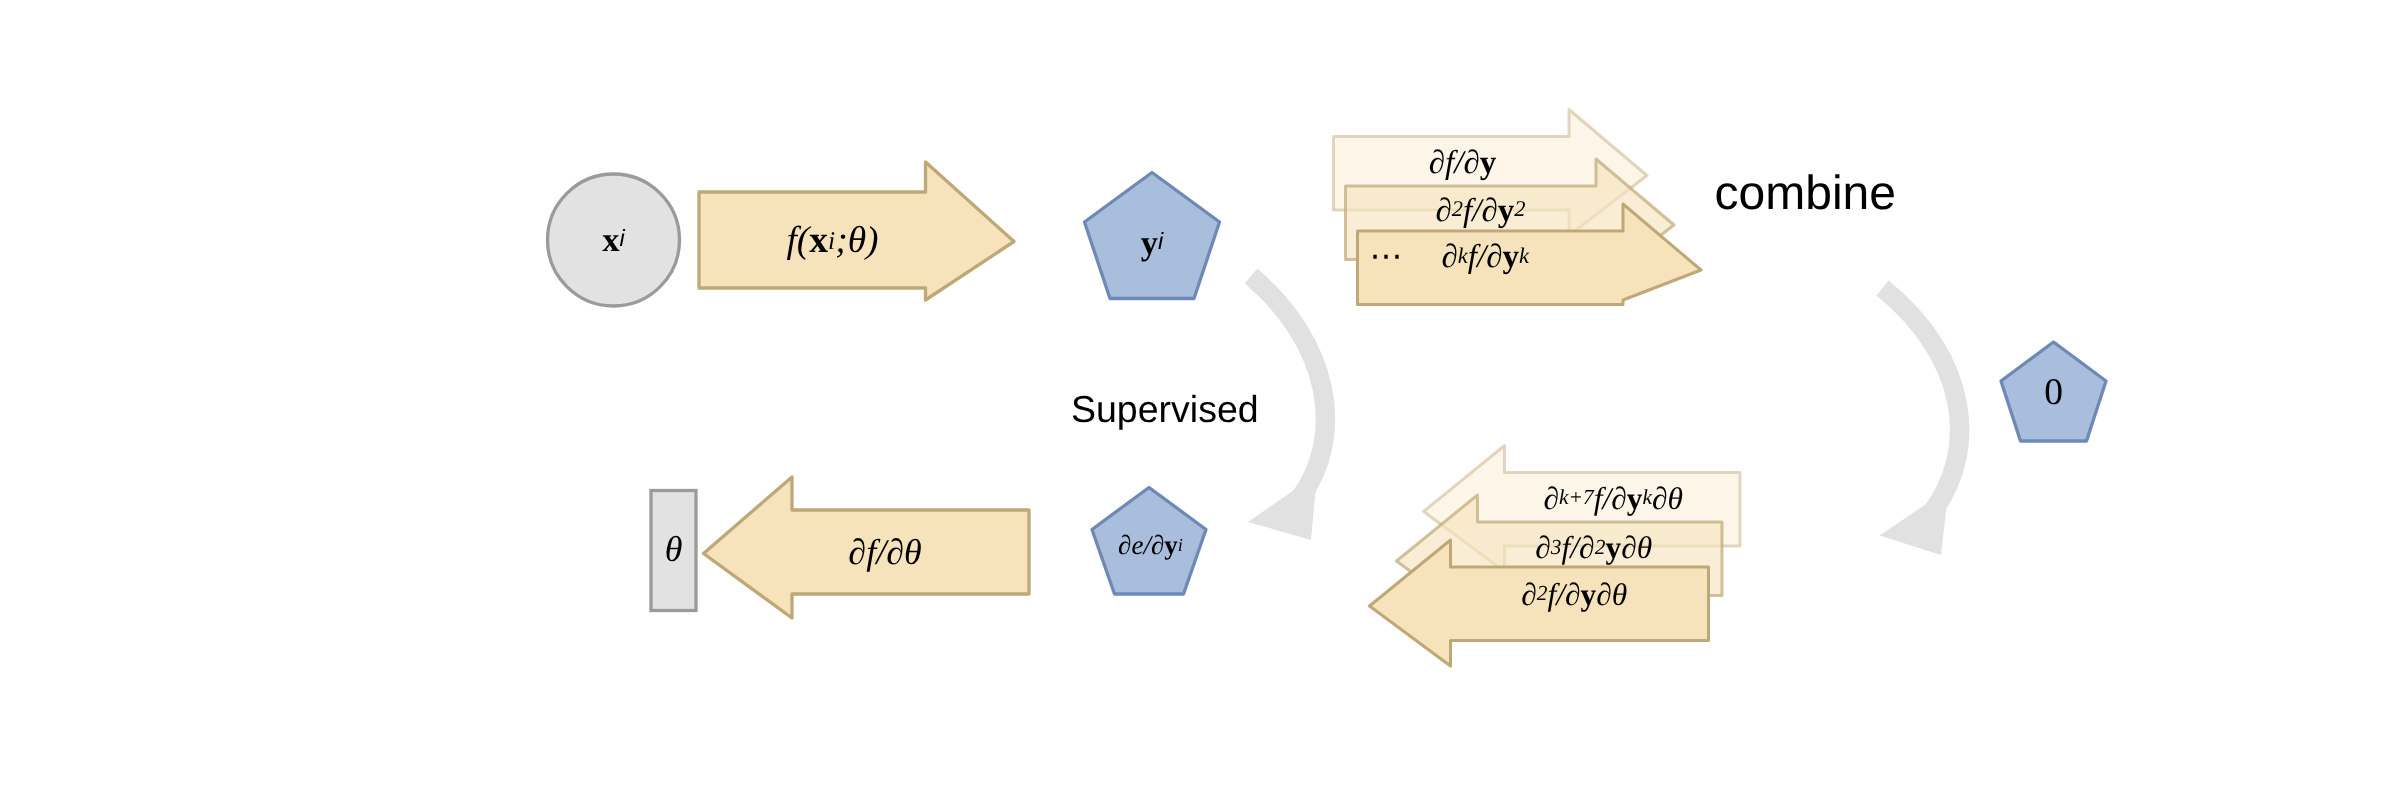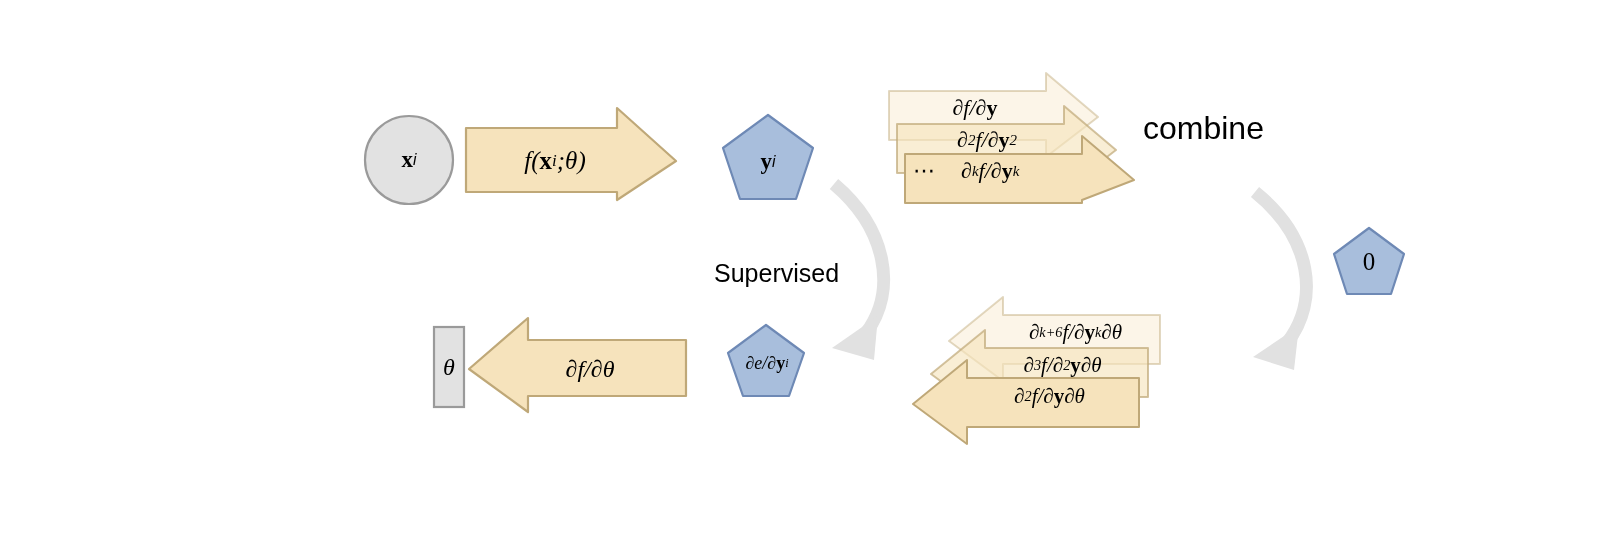--- a/index.html
+++ b/index.html
@@ -176,21 +176,21 @@
 <div class="node-label math" style="left:724px; top:348px; width:86px; height:30px; font-size:18px;">
   <span>∂e</span>
     <span>/</span>
     <span>∂</span>
     <span class="bf">y</span>
     <span class="sub">i</span>
 </div>
 
 <div class="node-label math" style="left:988px; top:316px; width:175px; height:32px; font-size:21px;">
   <span>∂</span>
-    <span class="sup">k+6</span>
+    <span class="sup">k+7</span>
     <span>f</span>
     <span>/</span>
     <span>∂</span>
     <span class="bf">y</span>
     <span class="sup">k</span>
     <span>∂θ</span>
 </div>
 
 <div class="node-label math" style="left:975px; top:349px; width:175px; height:32px; font-size:21px;">
   <span>∂</span>

